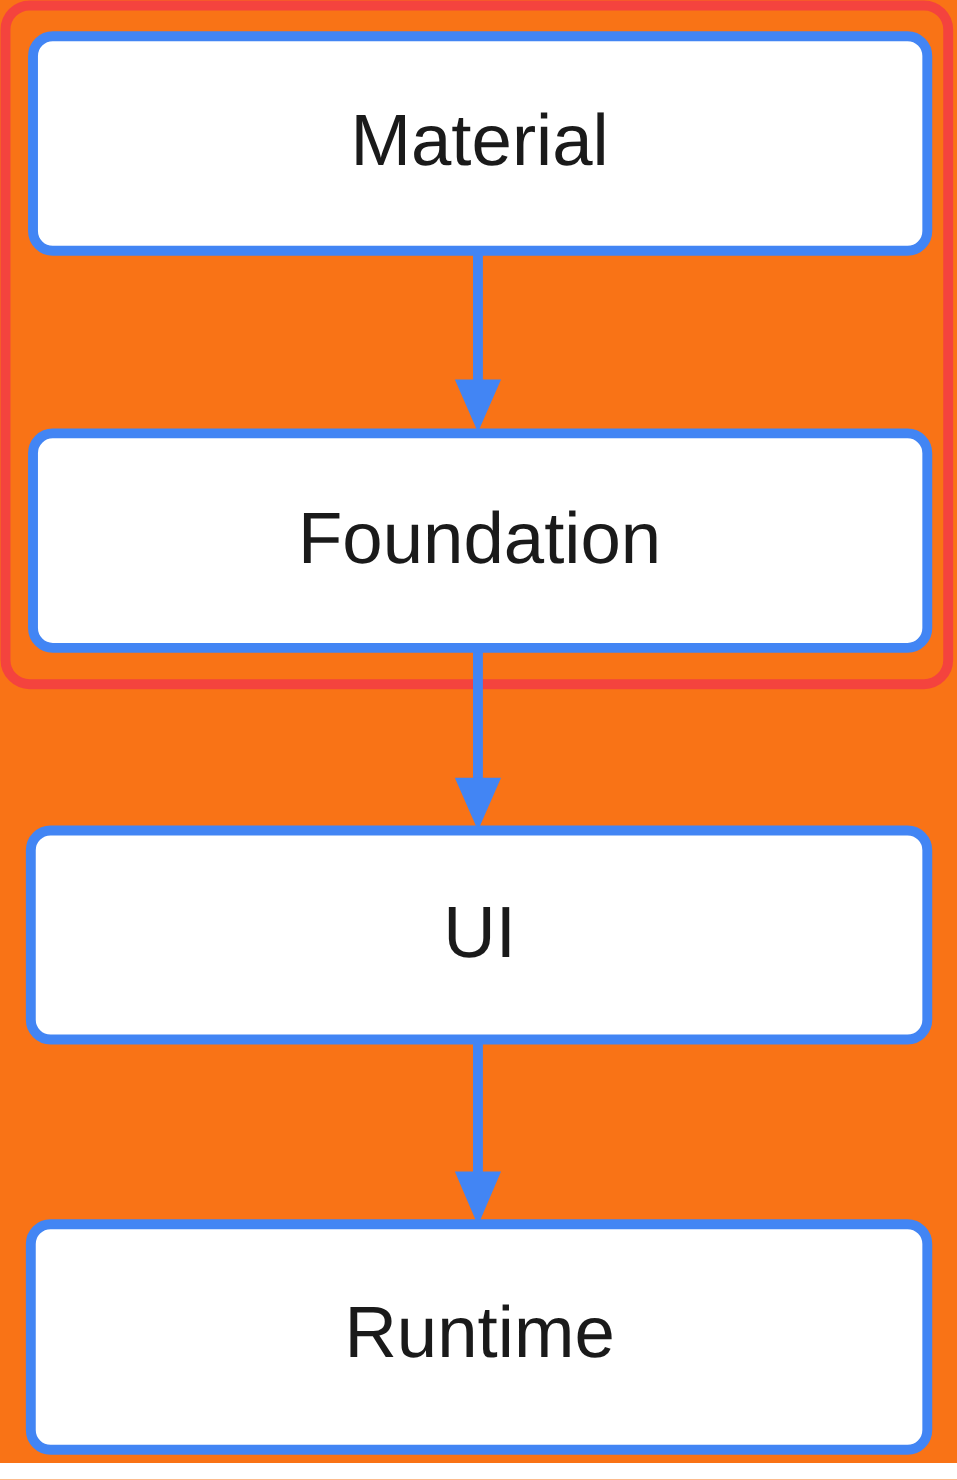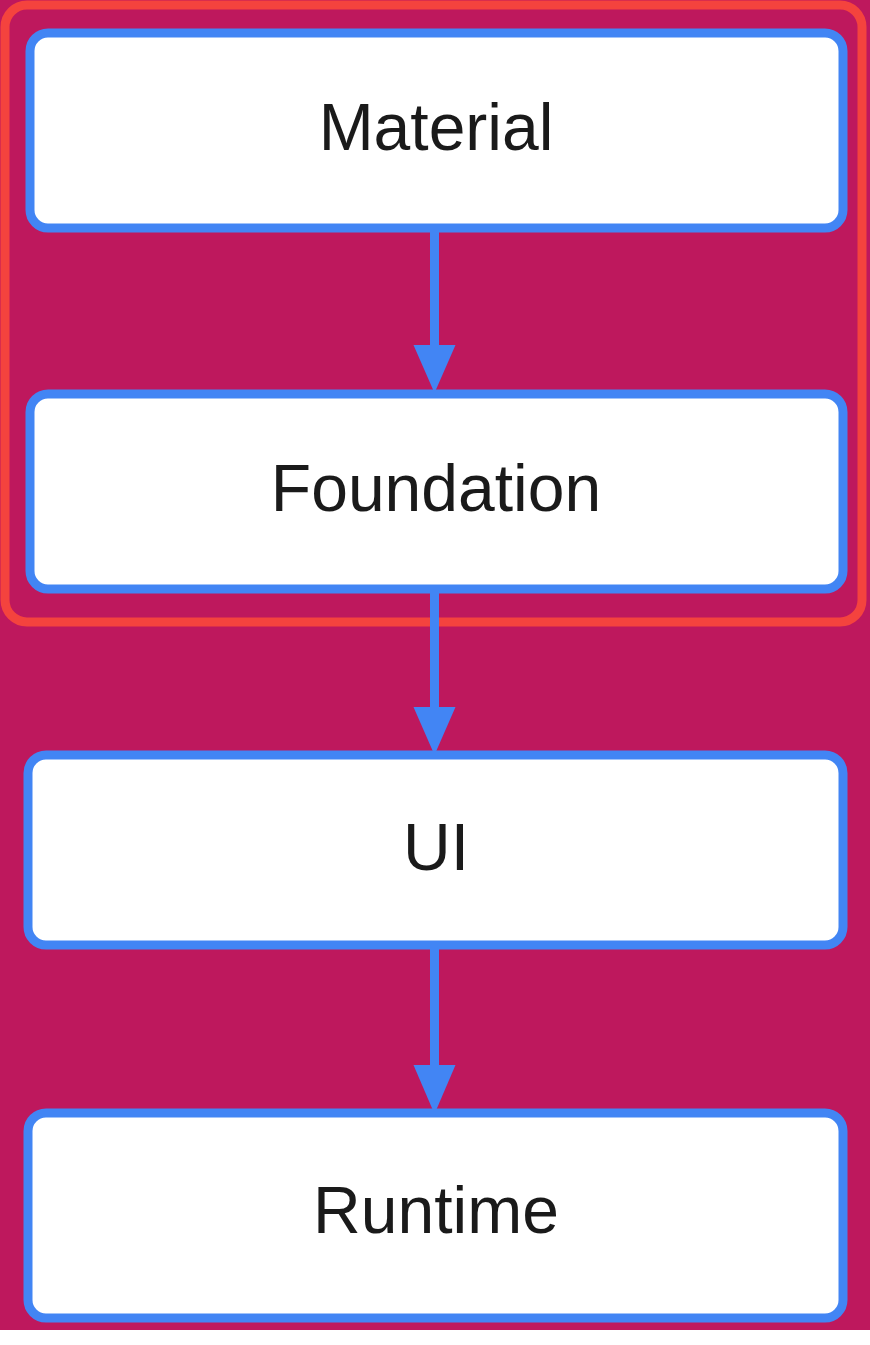--- a/index.html
+++ b/index.html
@@ -8,21 +8,21 @@
     padding: 0;
     background: #ffffff;
   }
   body {
     font-family: "Liberation Sans", sans-serif;
   }
   #canvas {
     position: relative;
     width: 870px;
     height: 1330px;
-    background: #be185d;
+    background: #f97316;
     overflow: hidden;
   }
   #diagram-svg {
     position: absolute;
     top: 0;
     left: 0;
     width: 870px;
     height: 1345px;
     display: block;
   }

